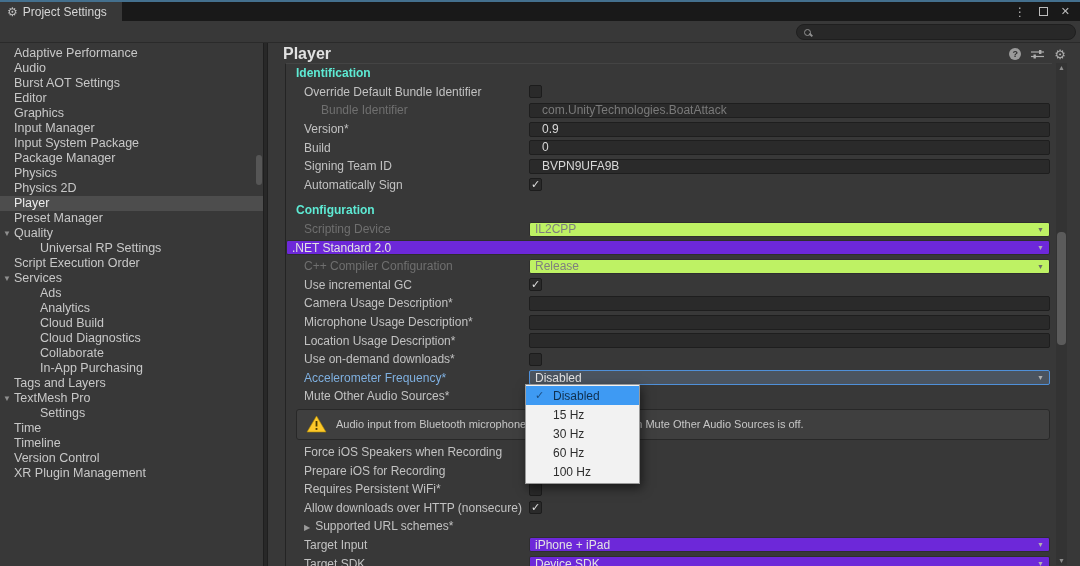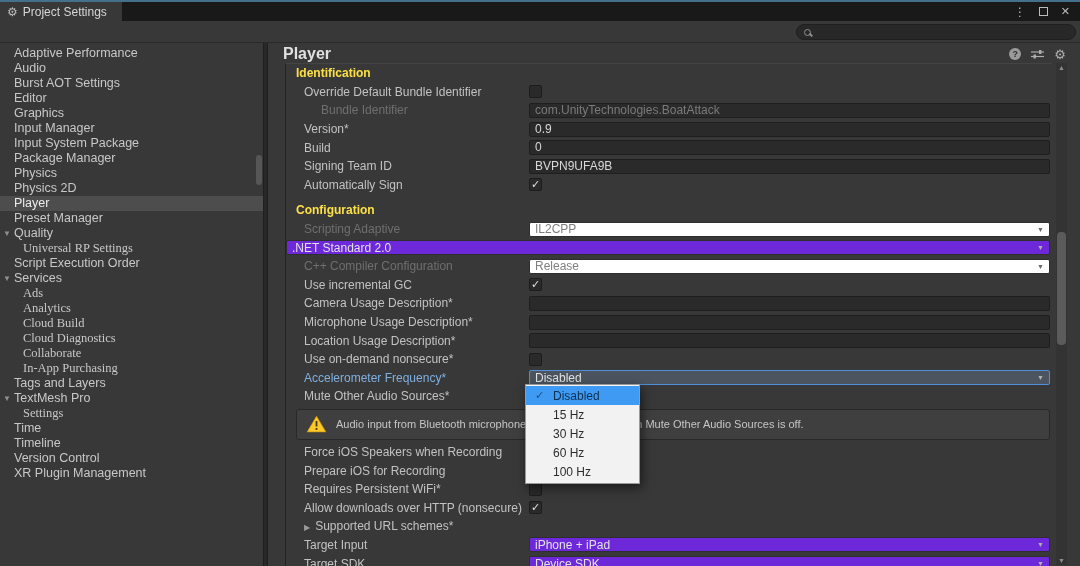--- a/index.html
+++ b/index.html
@@ -18,52 +18,52 @@
   .toolbar{height:22px;background:#383838;border-bottom:1px solid #2a2a2a;position:relative;}
   .searchbox{position:absolute;right:4px;top:3px;width:280px;height:16px;background:#282828;
     border:1px solid #1f1f1f;border-radius:8px;display:flex;align-items:center;padding:0 7px;gap:5px;}
   .mag{width:7px;height:7px;border:1.4px solid #909090;border-radius:50%;position:relative;flex:none;}
   .mag::after{content:'';position:absolute;width:4px;height:1.6px;background:#909090;transform:rotate(45deg);right:-3.4px;bottom:-1.4px;}
   .searchbox input{flex:1;background:transparent;border:none;outline:none;color:#d8d8d8;font:11px "Liberation Sans",sans-serif;}
   
   .body{display:flex;height:523px;justify-content:flex-end;}
   .sidebar{width:263px;position:relative;padding-top:3px;overflow:hidden;}
   .side-item{height:15px;line-height:15px;padding-left:14px;white-space:nowrap;color:#c8c8c8;position:relative;font-size:12.5px;cursor:default;}
-  .side-item.indent{padding-left:23px;font-family:Liberation Serif, serif;}
+  .side-item.indent{padding-left:40px;}
   .side-item.selected{background:#4d4d4d;color:#ececec;}
   .side-item .tri{position:absolute;left:3px;top:0;font-size:8px;color:#8f8f8f;}
   .side-thumb{position:absolute;right:1px;top:112px;width:6px;height:30px;background:#565656;border-radius:3px;}
   .divider{width:5px;background:#282828;border-left:1px solid #1f1f1f;border-right:1px solid #1f1f1f;}
   
   .main{flex:1;position:relative;}
   .main-header{height:20px;display:flex;align-items:center;padding:2px 14px 0 15px;}
   .main-title{font-size:16px;font-weight:bold;color:#e0e0e0;}
   .header-icons{margin-left:auto;display:flex;gap:10px;align-items:center;}
   .help-circ{width:12px;height:12px;border-radius:50%;background:#9a9a9a;color:#2e2e2e;font-size:9px;font-weight:bold;
     display:flex;align-items:center;justify-content:center;}
   .gear2{font-size:13px;color:#aeaeae;line-height:1;}
   .content-box{position:absolute;left:17px;right:28px;top:20px;bottom:0;border-left:1px solid #242424;border-top:1px solid #444;overflow:hidden;}
   
   .row{height:18.6px;display:flex;align-items:center;}
   .row.gap{margin-top:7px;}
   .row .label{width:243px;flex:none;padding-left:18px;white-space:nowrap;overflow:hidden;color:#c2c2c2;}
   .row.sub .label{padding-left:35px;}
   .row .label.dis{color:#6f6f6f;}
   .row .label.accent{color:#7fb0e0;}
-  .row.sec .label{width:auto;padding-left:10px;font-weight:bold;color:#fde047;}
+  .row.sec .label{width:auto;padding-left:10px;font-weight:bold;color:#5eead4;}
   .value{flex:1;display:flex;align-items:center;padding-right:2px;min-width:0;}
   .checkbox{width:13px;height:13px;background:#2a2a2a;border:1px solid #1c1c1c;border-radius:2px;
     font-size:11px;line-height:11px;text-align:center;color:#e0e0e0;flex:none;}
   .textfield{flex:1;height:15px;background:#2a2a2a;border:1px solid #1e1e1e;border-radius:2px;
-    line-height:13px;padding:0 5px;color:#d8d8d8;white-space:nowrap;overflow:hidden;}
+    line-height:13px;padding:0 12px;color:#d8d8d8;white-space:nowrap;overflow:hidden;}
   .textfield.dis{color:#7a7a7a;}
   .dropdown{flex:1;height:15px;background:#6d28d9;border:1px solid #2e2e2e;border-radius:2px;
     display:flex;align-items:center;padding:0 5px;color:#e2e2e2;white-space:nowrap;overflow:hidden;}
   .dropdown .arr{margin-left:auto;font-size:7px;color:#b0b0b0;flex:none;}
-  .dropdown.dis{background:#ffffff;color:#7f7f7f;}
+  .dropdown.dis{background:#bef264;color:#7f7f7f;}
   .dropdown.dis .arr{color:#6a6a6a;}
   .dropdown.focused{background:#4b545f;border:1px solid #4f90d9;}
   .fold-tri{color:#9a9a9a;font-size:8px;margin-right:5px;}
   .helpbox{height:31px;margin:3px 2px 3px 10px;background:#3f3f3f;border:1px solid #282828;border-radius:3px;
     display:flex;align-items:center;gap:9px;padding:0 9px;font-size:11px;color:#c6c6c6;white-space:nowrap;overflow:hidden;}
   
   .vscroll{position:absolute;right:13px;top:20px;bottom:1px;width:11px;background:#333;}
   .vscroll .up{position:absolute;top:1px;left:0;right:0;text-align:center;font-size:7px;color:#8d8d8d;}
   .vscroll .down{position:absolute;bottom:1px;left:0;right:0;text-align:center;font-size:7px;color:#8d8d8d;}
   .vscroll .thumb{position:absolute;top:169px;left:1px;width:9px;height:113px;background:#5b5b5b;border-radius:4px;}
@@ -184,21 +184,21 @@
           <div class="row">
             <span class="label">Automatically Sign</span>
             <div class="value">
               <span class="checkbox">✓</span>
             </div>
           </div>
           <div class="row sec gap">
             <span class="label">Configuration</span>
           </div>
           <div class="row">
-            <span class="label dis">Scripting Adaptive</span>
+            <span class="label dis">Scripting Device</span>
             <div class="value">
               <div class="dropdown dis">
                 <span>IL2CPP</span>
                 <span class="arr">▼</span>
               </div>
             </div>
           </div>
           <div class="row">
             <div class="value">
               <div class="dropdown">
@@ -234,21 +234,21 @@
               <div class="textfield"></div>
             </div>
           </div>
           <div class="row">
             <span class="label">Location Usage Description*</span>
             <div class="value">
               <div class="textfield"></div>
             </div>
           </div>
           <div class="row">
-            <span class="label">Use on-demand nonsecure*</span>
+            <span class="label">Use on-demand downloads*</span>
             <div class="value">
               <span class="checkbox"></span>
             </div>
           </div>
           <div class="row">
             <span class="label accent">Accelerometer Frequency*</span>
             <div class="value">
               <div class="dropdown focused">
                 <span>Disabled</span>
                 <span class="arr">▼</span>

